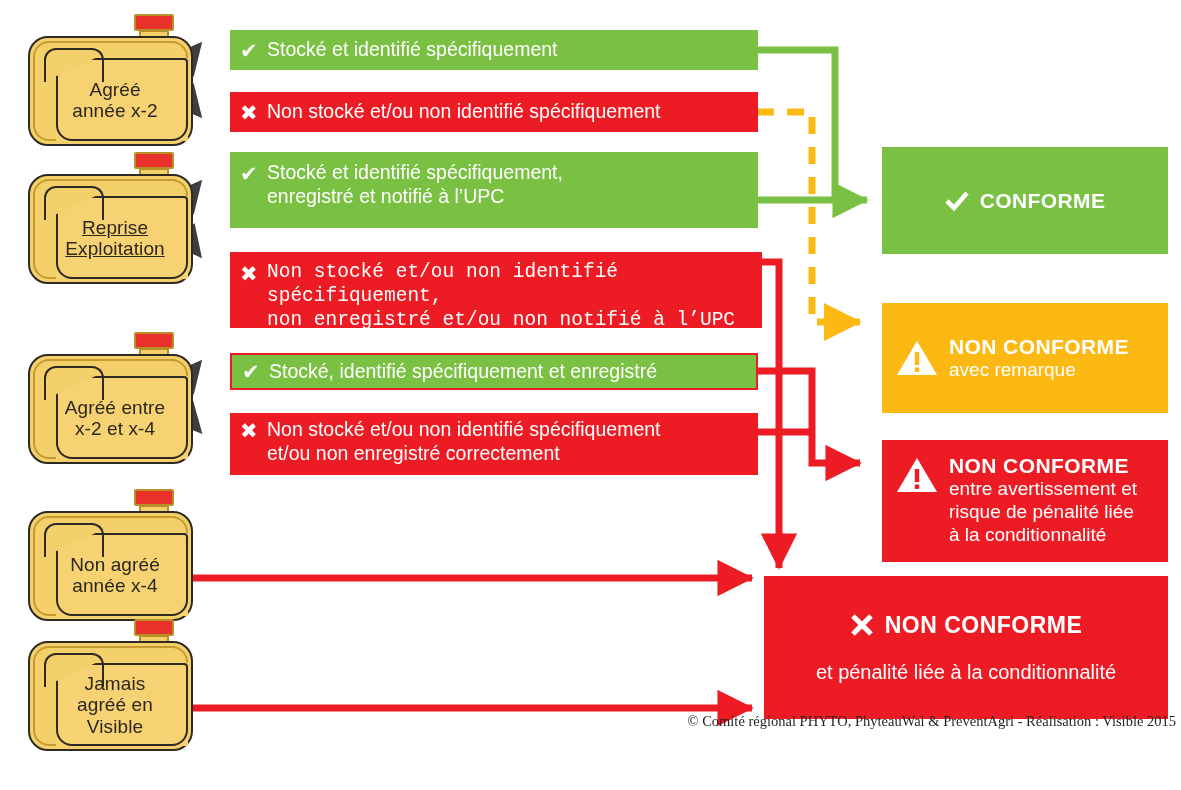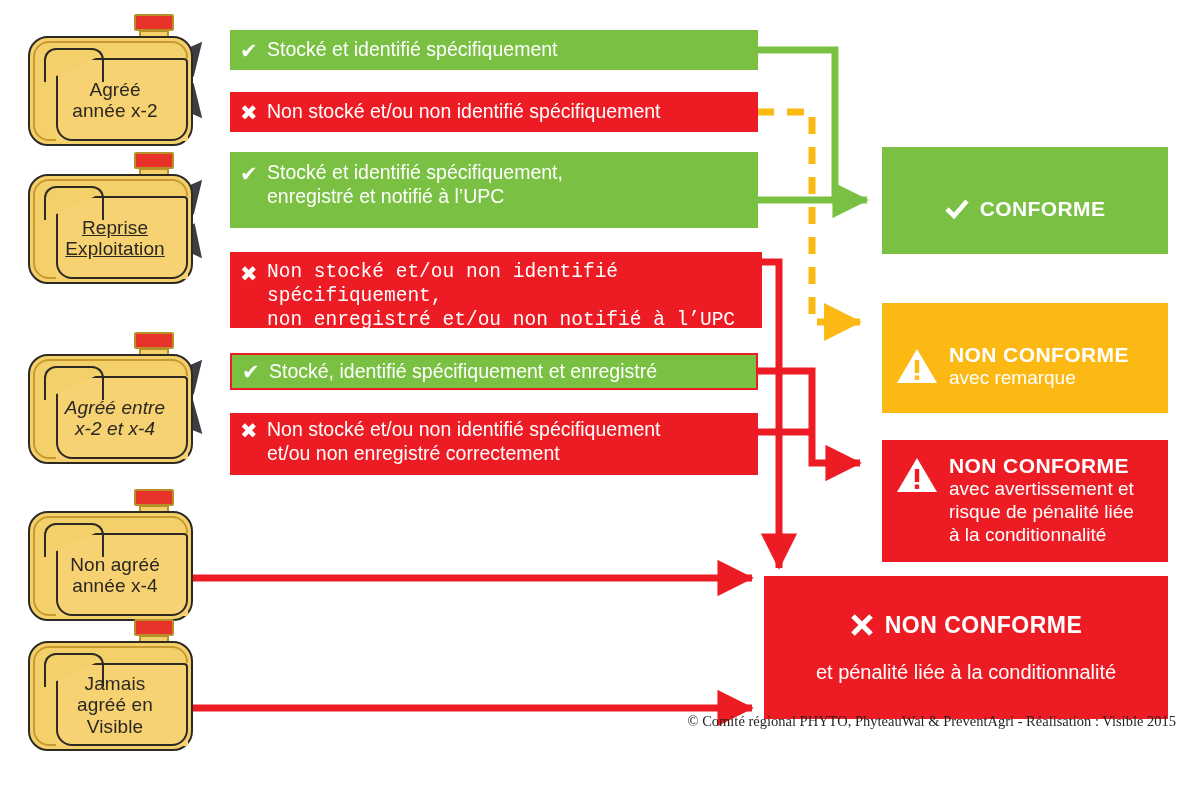--- a/index.html
+++ b/index.html
@@ -40,21 +40,21 @@
   .cbox .txt{flex:1 1 auto;}
   .green{background:#7ac143;}
   .red{background:#ed1c24;}
   .green.outlined{border:2px solid #ed1c24;}
 
   
   .rbox{position:absolute;box-sizing:border-box;color:#ffffff;}
   .rb-green{background:#7ac143;}
   .rb-amber{background:#fcb913;}
   .rb-red{background:#ed1c24;}
-  .rb-row{display:flex;align-items:center;height:100%;padding:8px 14px;}
+  .rb-row{display:flex;align-items:center;height:100%;padding:0 14px;}
   .rb-row.center{justify-content:center;}
   .rb-ico{flex:0 0 auto;margin-right:11px;display:flex;align-items:center;}
   .rb-title{font-weight:bold;font-size:21px;letter-spacing:.4px;}
   .rb-sub{font-size:19px;line-height:1.2;font-weight:normal;}
   .rb-stackcol{display:flex;flex-direction:column;justify-content:center;}
 
   .bigred{display:flex;flex-direction:column;align-items:center;justify-content:center;
           height:100%;gap:22px;}
   .bigred .l1{display:flex;align-items:center;gap:11px;font-weight:bold;font-size:23px;letter-spacing:.5px;}
   .bigred .l2{font-size:20px;}
@@ -141,21 +141,21 @@
   </div>
 
   <div class="can" style="left:28px;top:332px;">
     <div class="cap"></div>
     <div class="neck"></div>
     <div class="shellout"></div>
     <div class="shellin"></div>
     <div class="facecut"></div>
     <div class="face"></div>
     <div class="handle"></div>
-    <div class="label" style="white-space: pre-line; font-style: italic;">Agréé entre
+    <div class="label" style="white-space: pre-line;">Agréé entre
 x-2 et x-4</div>
   </div>
 
   <div class="can" style="left:28px;top:489px;">
     <div class="cap"></div>
     <div class="neck"></div>
     <div class="shellout"></div>
     <div class="shellin"></div>
     <div class="facecut"></div>
     <div class="face"></div>
@@ -241,21 +241,21 @@
     <div class="rb-row" style="align-items:flex-start;padding-top:14px;">
       <span class="rb-ico" style="margin-top:2px;">
         <svg width="42" height="38" viewBox="0 0 42 38" aria-hidden="true">
           <path d="M21,2 L41,36 L1,36 Z" fill="#ffffff"></path>
           <rect x="18.8" y="13" width="4.4" height="13" fill="#ed1c24"></rect>
           <rect x="18.8" y="28.5" width="4.4" height="4.4" fill="#ed1c24"></rect>
         </svg>
       </span>
       <span class="rb-stackcol" style="justify-content:flex-start;">
         <span class="rb-title">NON CONFORME</span>
-        <span class="rb-sub" style="white-space:pre-line;">avec avertissement et
+        <span class="rb-sub" style="white-space:pre-line;">entre avertissement et
 risque de pénalité liée
 à la conditionnalité</span>
       </span>
     </div>
   </div>
 
   <div class="rbox rb-red" style="left:764px;top:576px;width:404px;height:143px;">
     <div class="bigred">
       <span class="l1">
         <span class="rb-ico" style="margin:0;">

